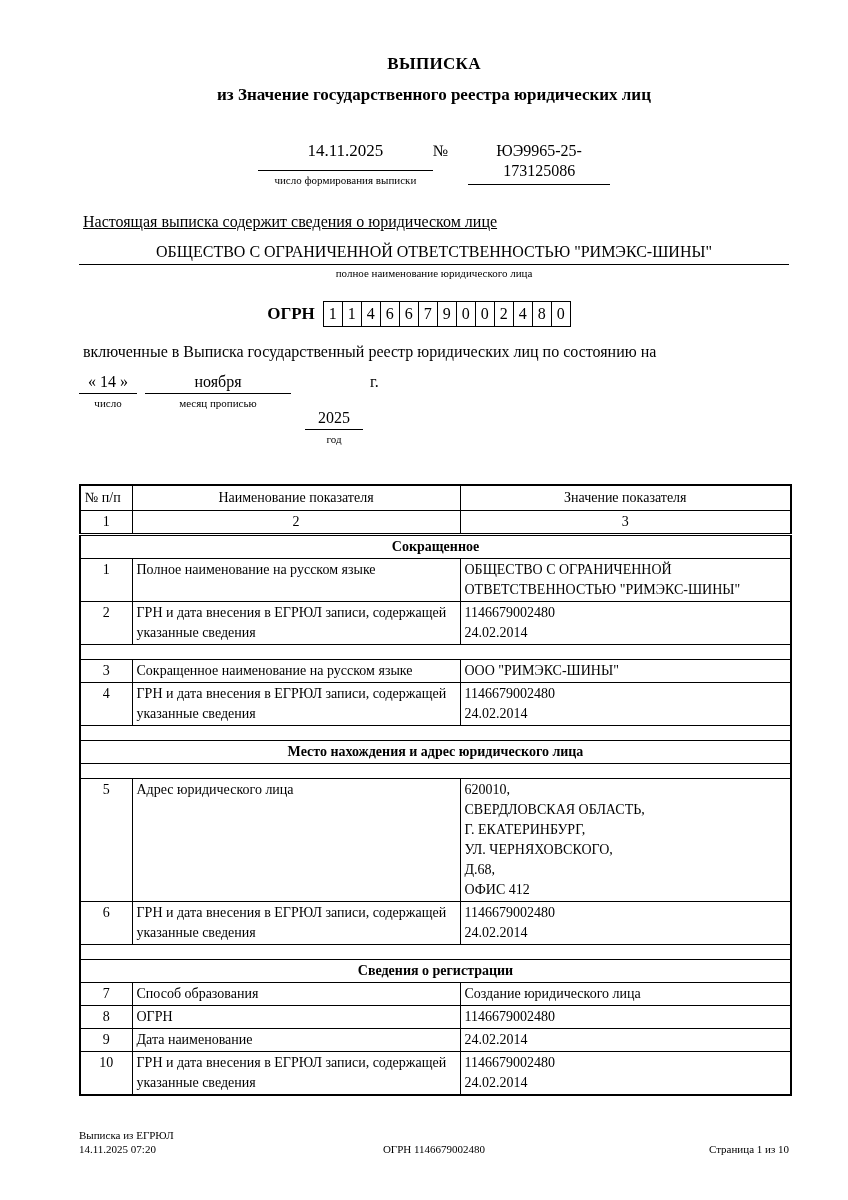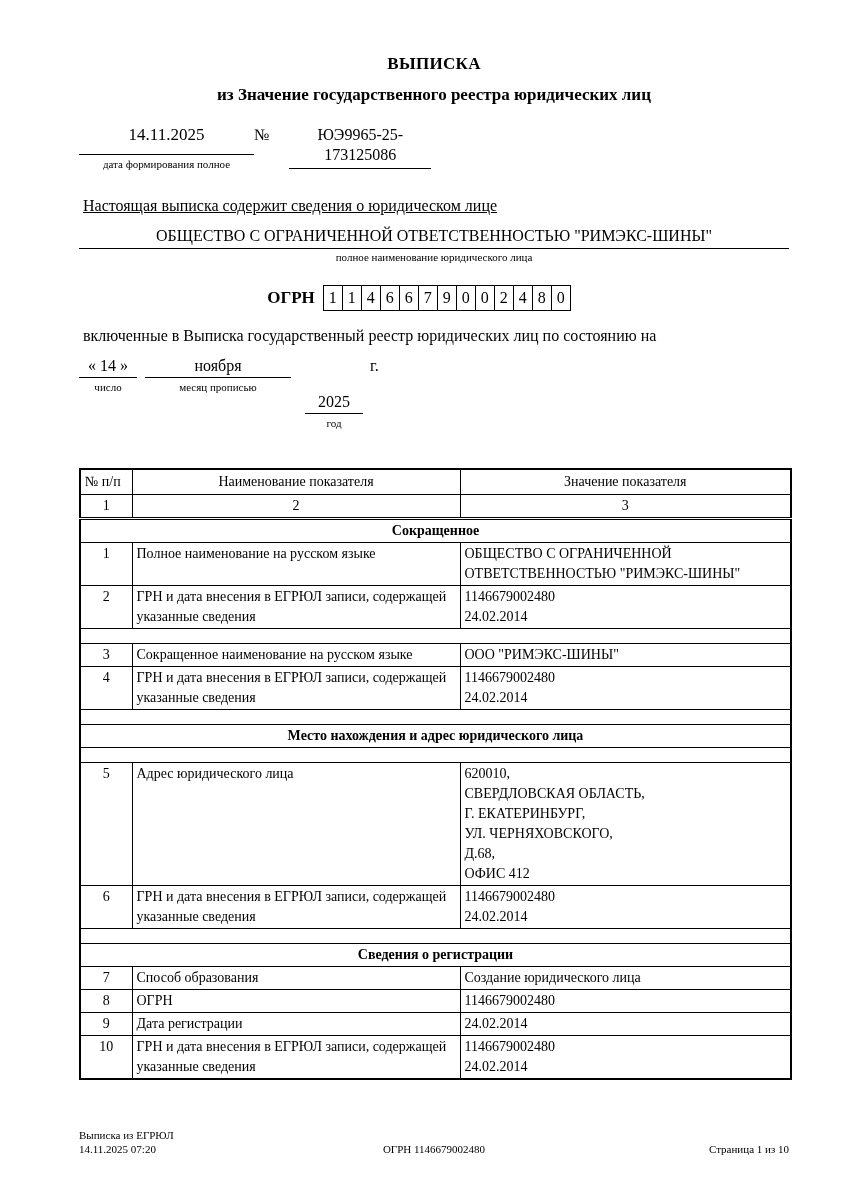--- a/index.html
+++ b/index.html
@@ -30,23 +30,23 @@
     letter-spacing: 0.3px;
   }
   .doc-subtitle {
     text-align: center;
     font-weight: bold;
     font-size: 17px;
     margin-top: 11px;
   }
 
   .meta-row {
-    margin-top: 20px;
-    display: flex;
-    justify-content: flex-start;
+    margin-top: 36px;
+    display: flex;
+    justify-content: center;
     align-items: flex-start;
   }
   .date-block {
     width: 175px;
     text-align: center;
   }
   .date-value {
     font-size: 17px;
     padding-bottom: 9px;
   }
@@ -199,21 +199,21 @@
 
 <div class="page">
   <div class="content">
 
     <div class="doc-title">ВЫПИСКА</div>
     <div class="doc-subtitle">из Значение государственного реестра юридических лиц</div>
 
     <div class="meta-row">
       <div class="date-block">
         <div class="date-value rule">14.11.2025</div>
-        <div class="small-caption">дата формирования полное</div>
+        <div class="small-caption">число формирования выписки</div>
       </div>
       <div class="number-block">
         <div class="number-sign">№</div>
         <div class="number-value rule" id="extract-number">ЮЭ9965-25-​173125086</div>
       </div>
     </div>
 
     <div class="lead">Настоящая выписка содержит сведения о юридическом лице</div>
 
     <div class="company-line">ОБЩЕСТВО С ОГРАНИЧЕННОЙ ОТВЕТСТВЕННОСТЬЮ "РИМЭКС-ШИНЫ"</div>
@@ -339,21 +339,21 @@
             <td class="col-name">Способ образования</td>
             <td class="col-value">Создание юридического лица</td>
           </tr>
           <tr>
             <td class="col-num">8</td>
             <td class="col-name">ОГРН</td>
             <td class="col-value">1146679002480</td>
           </tr>
           <tr>
             <td class="col-num">9</td>
-            <td class="col-name">Дата регистрации</td>
+            <td class="col-name">Дата наименование</td>
             <td class="col-value">24.02.2014</td>
           </tr>
           <tr>
             <td class="col-num">10</td>
             <td class="col-name">ГРН и дата внесения в ЕГРЮЛ записи, содержащей указанные сведения</td>
             <td class="col-value">1146679002480
 24.02.2014</td>
           </tr>
         </tbody>
     </table>

